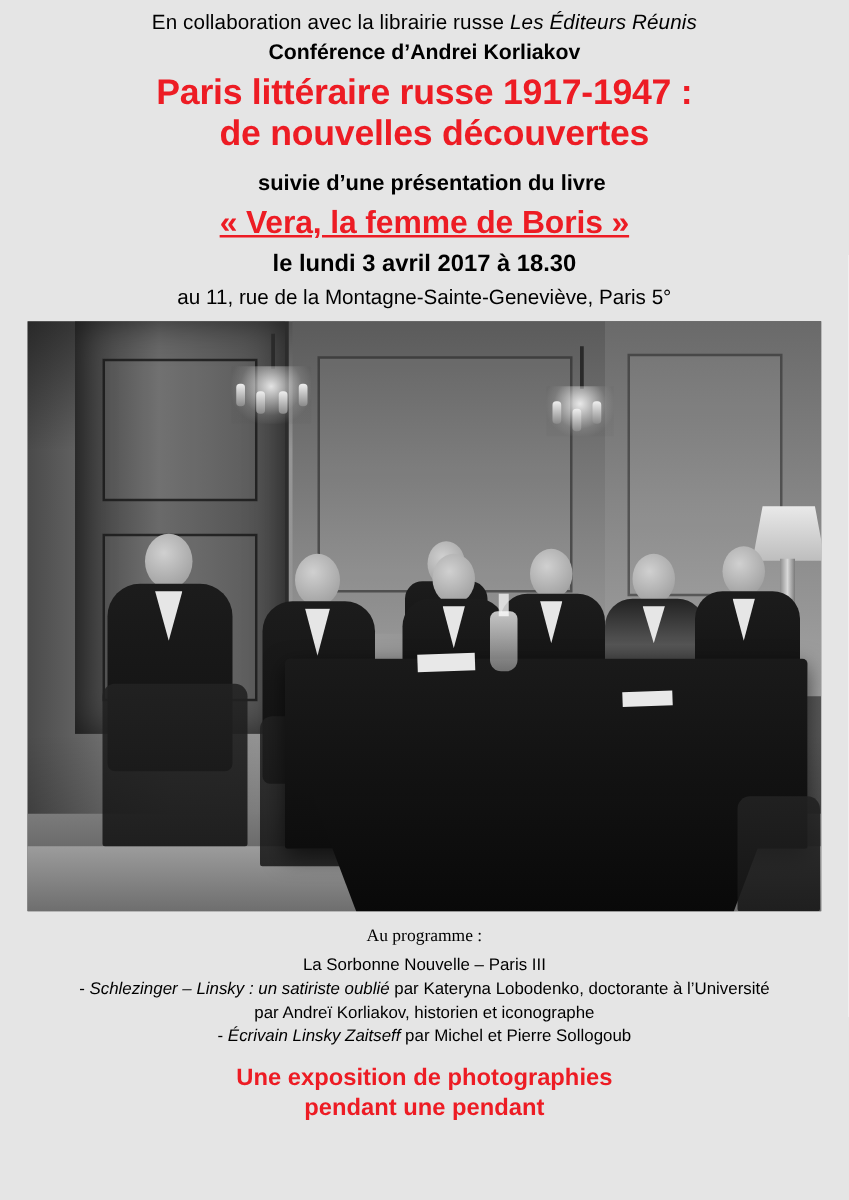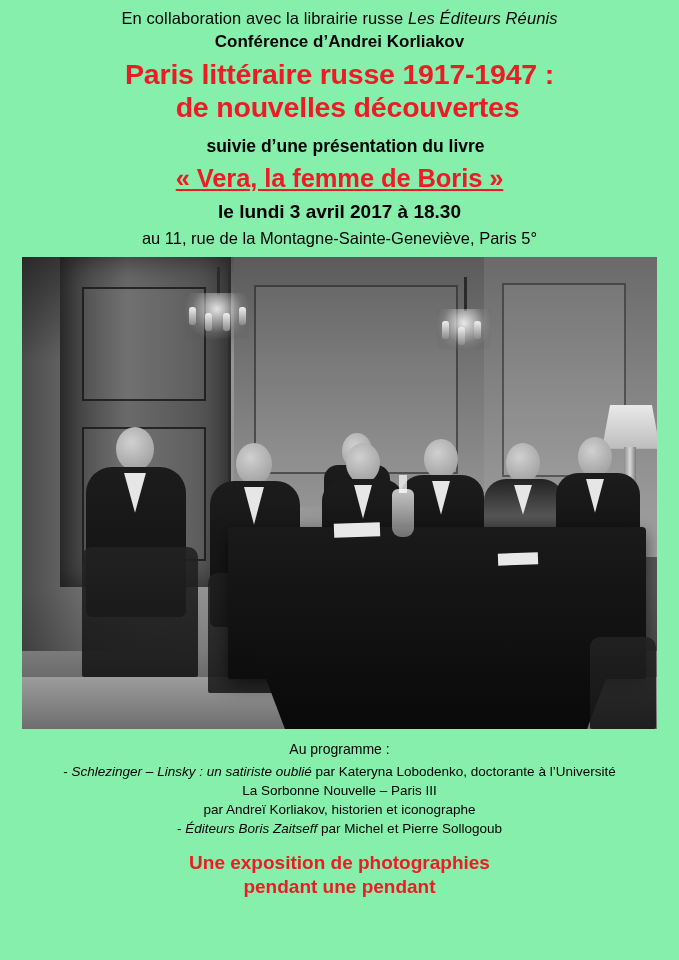--- a/index.html
+++ b/index.html
@@ -11,21 +11,21 @@
     width: 679px;
     height: 960px;
     overflow: hidden;
     font-family: "Liberation Sans", sans-serif;
     color: #000000;
   }
   .poster {
     width: 679px;
     height: 960px;
     position: relative;
-    background: #86efac;
+    background: #e5e5e5;
     display: flex;
     flex-direction: column;
     align-items: center;
   }
   .header {
     width: 100%;
     text-align: center;
     padding-top: 9px;
   }
   .line-collab {
@@ -239,20 +239,21 @@
   .programme {
     width: 100%;
     text-align: center;
     padding-top: 11px;
     font-size: 13.5px;
     line-height: 1.42;
   }
   .programme .head {
     font-size: 14px;
     margin-bottom: 2px;
+    font-family: Liberation Serif, serif;
   }
   .programme .it { font-style: italic; }
   .programme .bold { font-weight: bold; }
   .footer-red {
     color: #ed1c24;
     font-weight: bold;
     font-size: 19px;
     line-height: 1.24;
     text-align: center;
     margin-top: 13px;
@@ -369,29 +370,29 @@
       <div class="carafe"></div>
       <div class="paper" style="left:312px; top:266px; width:46px; height:14px;"></div>
       <div class="paper" style="left:476px; top:296px; width:40px; height:12px;"></div>
       <div class="chair" style="left:568px; top:380px; width:66px; height:92px; opacity:0.9;"></div>
     </div>
   </div>
 
   <div class="programme">
     <div class="head">Au programme :</div>
 
+    <div>La Sorbonne Nouvelle – Paris III</div>
     <div>
       <span>- </span><span class="it">Schlezinger – Linsky : un satiriste oublié</span><span> par Kateryna Lobodenko, doctorante à l’Université</span>
     </div>
-    <div>La Sorbonne Nouvelle – Paris III</div>
 
     <div>par Andreï Korliakov, historien et iconographe</div>
 
     <div>
-      <span>- </span><span class="it">Éditeurs Boris Zaitseff</span><span> par Michel et Pierre Sollogoub</span>
+      <span>- </span><span class="it">Écrivain Linsky Zaitseff</span><span> par Michel et Pierre Sollogoub</span>
     </div>
   </div>
 
   <div class="footer-red">
     <div>Une exposition de photographies</div>
     <div>pendant une pendant</div>
   </div>
 
 </div>
 

